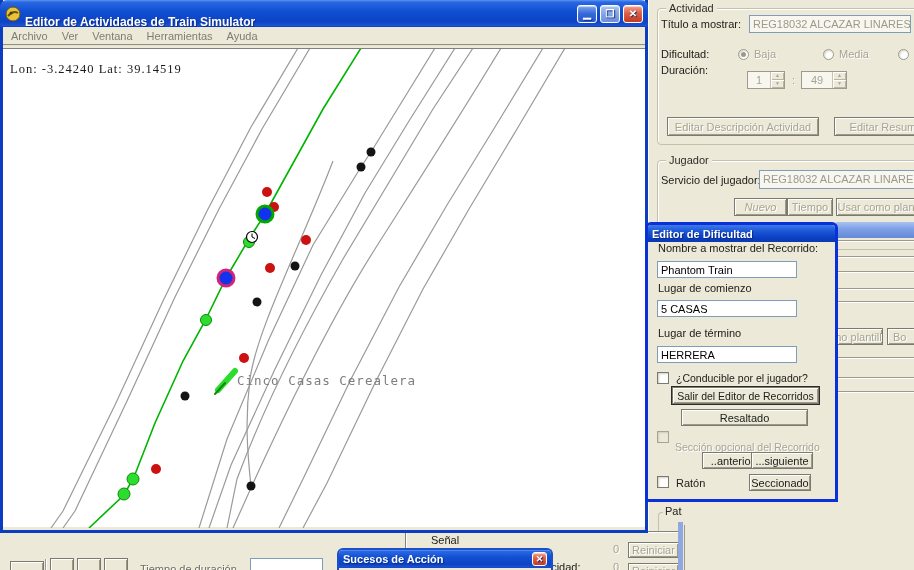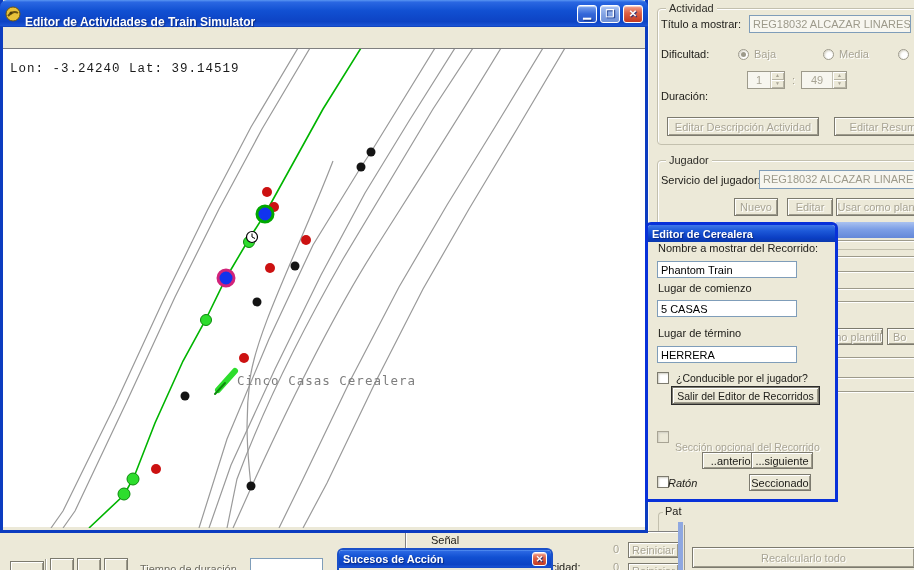--- a/index.html
+++ b/index.html
@@ -66,21 +66,21 @@
     position:absolute; background:#f7f6ef; border:1px solid #9d9a8b;
     color:#a8a494; font-size:11px; display:flex; align-items:center;
   }
   .spinner .val { flex:1; text-align:center; }
   .spinner .arrows { width:14px; height:100%; display:flex; flex-direction:column; border-left:1px solid #c6c3b3; }
   .spinner .arrows div {
     flex:1; font-size:5px; line-height:7px; text-align:center; color:#a8a494;
     background:#ece9d8; box-shadow:inset 1px 1px 0 #fff, inset -1px -1px 0 #b8b5a5;
   }
   .hline { position:absolute; height:2px; border-top:1px solid #9d9a8b; border-bottom:1px solid #ffffff; }
-  .mono { font-family:Liberation Mono, monospace; }
+  .mono { font-family:Liberation Serif, serif; }
 </style>
 </head>
 <body>
 
 <div class="abs" style="left:0; top:533px; width:914px; height:37px; background:#ece9d8;">
   <div class="btn" style="left:10px; top:28px; width:34px; height:14px;"></div>
   <div class="abs" style="left:45px; top:26px; width:2px; height:12px; border-left:1px solid #9d9a8b; border-right:1px solid #fff;"></div>
   <div class="btn" style="left:50px; top:25px; width:24px; height:14px;"></div>
   <div class="btn" style="left:77px; top:25px; width:24px; height:14px;"></div>
   <div class="btn" style="left:104px; top:25px; width:24px; height:14px;"></div>
@@ -98,21 +98,21 @@
 
   <div class="lbl" style="left:12px; top:48px;">Dificultad:</div>
   <div class="radio" style="left:89px; top:49px;">
       <div class="dot"></div>
     </div>
   <div class="lbl dim" style="left:105px; top:48px;">Baja</div>
   <div class="radio" style="left:174px; top:49px;"></div>
   <div class="lbl dim" style="left:190px; top:48px;">Media</div>
   <div class="radio" style="left:249px; top:49px;"></div>
 
-  <div class="lbl" style="left:12px; top:90px;text-align:right;">Duración:</div>
+  <div class="lbl" style="left:12px; top:64px;text-align:right;">Duración:</div>
   <div class="spinner" style="left:98px; top:71px; width:38px; height:18px;">
     <span class="val">1</span>
     <span class="arrows">
         <div>▲</div>
         <div>▼</div>
       </span>
   </div>
   <div class="lbl dim" style="left:143px; top:74px;">:</div>
   <div class="spinner" style="left:152px; top:71px; width:46px; height:18px;">
     <span class="val">49</span>
@@ -123,22 +123,22 @@
   </div>
 
   <div class="btn disabled" style="left:18px; top:117px; width:152px; height:19px;">Editar Descripción Actividad</div>
   <div class="btn disabled" style="left:185px; top:117px; width:110px; height:19px;">Editar Resumen</div>
 
   <div class="groupbox" style="left:8px; top:160px; width:300px; height:90px;">
     <span class="grouplabel">Jugador</span>
   </div>
   <div class="lbl" style="left:12px; top:174px;">Servicio del jugador:</div>
   <div class="field disabled" style="left:110px; top:170px; width:156px; height:19px;">REG18032 ALCAZAR LINARES</div>
-  <div class="btn disabled" style="left:85px; top:198px; width:44px; height:18px;">Nuevo</div>
-  <div class="btn disabled" style="left:138px; top:198px; width:46px; height:18px;">Editar</div>
+  <div class="btn disabled" style="left:85px; top:198px; width:53px; height:18px;font-style:italic;">Nuevo</div>
+  <div class="btn disabled" style="left:138px; top:198px; width:46px; height:18px;">Tiempo</div>
   <div class="btn disabled" style="left:187px; top:198px; width:80px; height:18px;">Usar como plan</div>
 
   <div class="titlebar small" style="left:187px; top:222px; width:79px; height:16px; right:auto; background:linear-gradient(180deg,#aac2f0 0%,#7d9fe6 45%,#6488d8 100%); border-radius:0;"></div>
   <div class="hline" style="left:189px; top:240px; width:77px;"></div>
   <div class="hline" style="left:189px; top:256px; width:77px;"></div>
   <div class="hline" style="left:189px; top:271px; width:77px;"></div>
   <div class="hline" style="left:189px; top:288px; width:77px;"></div>
   <div class="hline" style="left:189px; top:301px; width:77px;"></div>
   <div class="btn disabled" style="left:188px; top:328px; width:46px; height:17px;">mo plantilla</div>
   <div class="btn disabled" style="left:238px; top:328px; width:30px; height:17px; justify-content:flex-start; padding-left:5px;">Bo</div>
@@ -154,36 +154,42 @@
   <div class="lbl" style="left:25px; top:2px;">Señal</div>
   <div class="lbl dim" style="left:207px; top:11px;">0</div>
   <div class="btn disabled" style="left:222px; top:10px; width:51px; height:16px;">Reiniciar</div>
   <div class="lbl" style="left:125px; top:29px;">velocidad:</div>
   <div class="lbl dim" style="left:207px; top:29px;">0</div>
   <div class="btn disabled" style="left:222px; top:31px; width:51px; height:16px;">Reiniciar</div>
 </div>
 
 <div class="abs" style="left:678px; top:522px; width:236px; height:48px; background:#ece9d8; border-left:5px solid #8fa8e0;">
   <div class="abs" style="left:1px; top:3px; width:2px; height:45px; border-left:1px solid #9d9a8b;"></div>
-  <div class="btn disabled" style="left:9px; top:25px; width:223px; height:21px;">Recalcularlo todo</div>
 </div>
 
 <div class="abs" style="left:0; top:0; width:648px; height:533px; background:#ece9d8; border:3px solid #0c3cc0; border-top:none;">
   <div class="titlebar" style="left:-3px; right:-3px;">
     <svg width="16" height="16" viewBox="0 0 16 16" style="margin-right:4px;">
       <circle cx="8" cy="8" r="7" fill="#e8c23a" stroke="#6b5412" stroke-width="1"></circle>
       <path d="M3 10 Q8 4 13 7" stroke="#6b5412" stroke-width="2" fill="none"></path>
       <circle cx="6" cy="7" r="1.5" fill="#4a3a0a"></circle>
     </svg>
     <span style="flex:1;margin-top:16px;">Editor de Actividades de Train Simulator</span>
     <span class="cap-btn">▁</span>
     <span class="cap-btn pale">❐</span>
     <span class="cap-btn close">✕</span>
   </div>
 
+  <div class="abs" style="left:0; top:27px; width:642px; height:19px; background:#ece9d8; border-bottom:2px groove #e6e2d2; display:flex; align-items:center; gap:14px; padding-left:8px; color:#7f7d72;">
+    <span>Archivo</span>
+    <span>Ver</span>
+    <span>Ventana</span>
+    <span>Herramientas</span>
+    <span>Ayuda</span>
+  </div>
 
   <div class="abs" style="left:0; top:48px; width:642px; height:479px; background:#fff; border-top:1px solid #808080;">
     <svg width="642" height="479" viewBox="0 0 642 479" style="position:absolute; left:0; top:0;">
 
       <g stroke="#9a9a9a" stroke-width="1.2" fill="none">
         <path d="M295,-1 L248,78 L204,162 L160,252 L112,356 L60,462 L48,479"></path>
         <path d="M307,-1 L259,80 L216,160 L172,248 L124,352 L72,462 L60,479"></path>
         <path d="M432,-1 L368,103 L358,118 L310,196 L266,290 L224,390 L196,479"></path>
         <path d="M452,-1 L406,72 L362,144 L318,226 L272,320 L228,416 L206,479"></path>
         <path d="M498,-1 C455,70 410,140 372,200 C330,266 286,356 252,430 L230,479"></path>
@@ -240,39 +246,40 @@
 
 <div class="abs" style="left:337px; top:548px; width:216px; height:22px; background:#ece9d8; border:2px solid #1b50c8; border-bottom:none; border-radius:6px 6px 0 0;">
   <div class="titlebar small" style="border-radius:4px 4px 0 0; height:18px;">
     <span style="flex:1;">Sucesos de Acción</span>
     <span class="cap-btn close" style="width:15px; height:14px; font-size:9px;">✕</span>
   </div>
 </div>
 
 <div class="abs" style="left:645px; top:222px; width:193px; height:280px; background:#ece9d8; border:3px solid #0831d9; border-radius:6px 6px 0 0;">
   <div class="titlebar small" style="border-radius:3px 3px 0 0; background:linear-gradient(180deg,#3f78e8 0%,#1c58d8 35%,#0b3fc4 75%,#0a38ad 100%);">
-    <span>Editor de Cerealera</span>
+    <span>Editor de Dificultad</span>
   </div>
 
   <div class="lbl" style="left:10px; top:17px;">Nombre a mostrar del Recorrido:</div>
   <div class="field" style="left:9px; top:36px; width:140px; height:17px;">Phantom Train</div>
 
   <div class="lbl" style="left:10px; top:57px;">Lugar de comienzo</div>
   <div class="field" style="left:9px; top:75px; width:140px; height:17px;">5 CASAS</div>
 
   <div class="lbl" style="left:10px; top:102px;">Lugar de término</div>
   <div class="field" style="left:9px; top:121px; width:140px; height:17px;">HERRERA</div>
 
   <div class="checkbox" style="left:9px; top:147px;"></div>
   <div class="lbl" style="left:28px; top:147px; font-size:10.5px;">¿Conducible por el jugador?</div>
 
   <div class="btn default-btn" style="left:24px; top:162px; width:147px; height:17px; font-size:10.5px;">Salir del Editor de Recorridos</div>
+  <div class="btn" style="left:33px; top:184px; width:127px; height:17px;">Resaltado</div>
 
   <div class="checkbox disabled" style="left:9px; top:206px;"></div>
   <div class="lbl dim" style="left:27px; top:216px; font-size:10.5px;">Sección opcional del Recorrido</div>
 
   <div class="btn" style="left:29px; top:227px; width:61px; height:17px;margin-left:25px;">..anterior</div>
   <div class="btn" style="left:103px; top:227px; width:62px; height:17px;">...siguiente</div>
 
   <div class="checkbox" style="left:9px; top:251px;"></div>
-  <div class="lbl" style="left:20px; top:252px;font-style:italic;">Ratón</div>
+  <div class="lbl" style="left:28px; top:252px;">Ratón</div>
   <div class="btn" style="left:101px; top:249px; width:62px; height:17px;">Seccionado</div>
 </div>
 
 </body></html>

